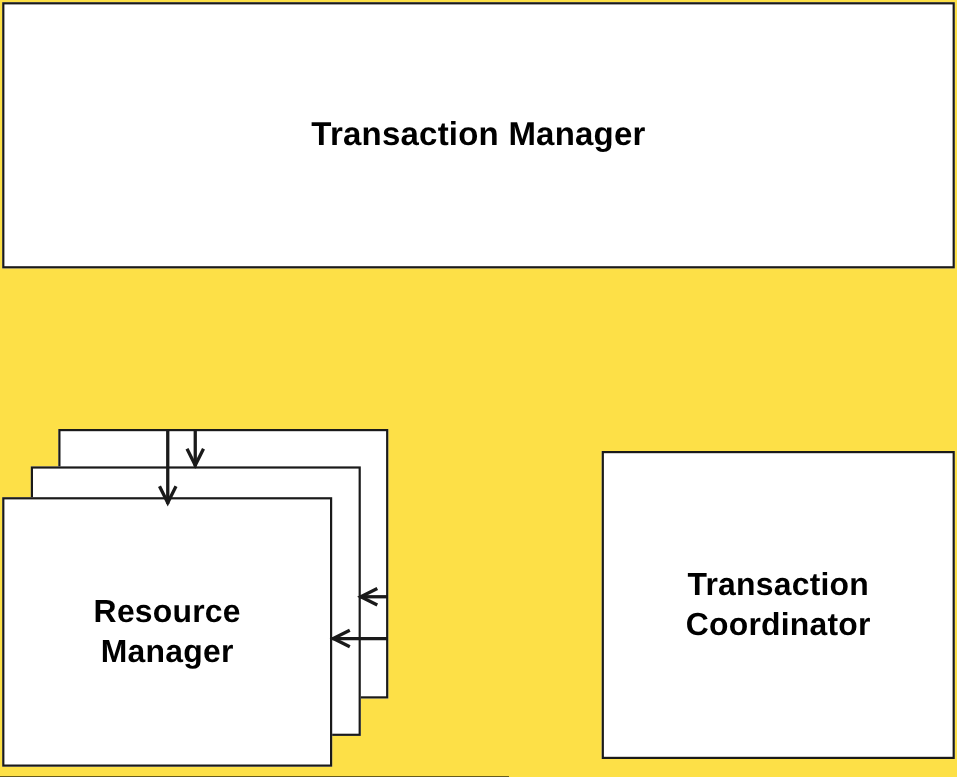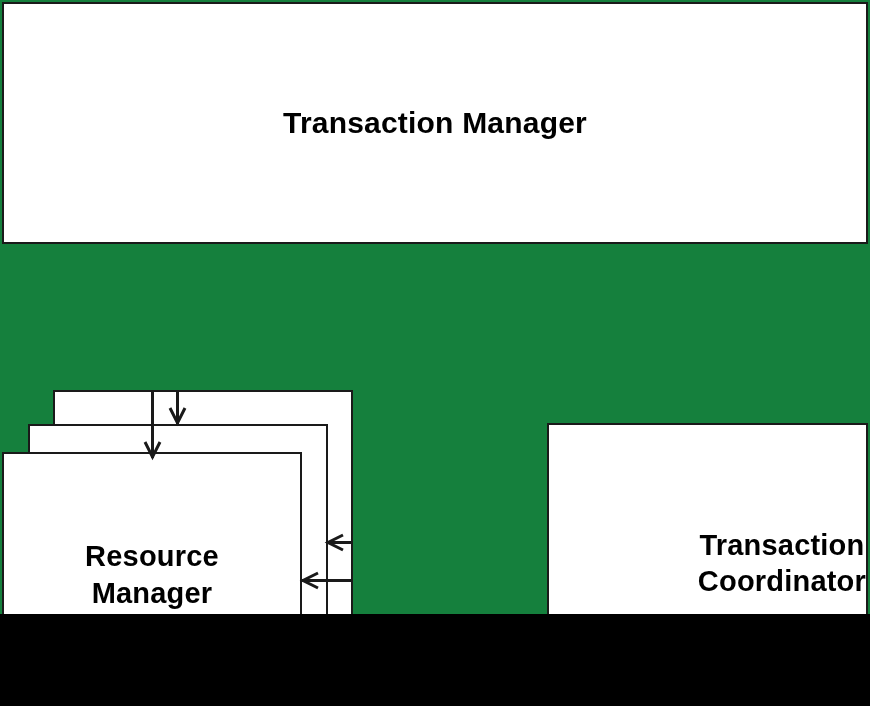--- a/index.html
+++ b/index.html
@@ -8,22 +8,22 @@
     background: #000000;
   }
   body {
     width: 870px;
     height: 706px;
     font-family: "Liberation Sans", sans-serif;
   }
   #diagram {
     position: relative;
     width: 870px;
-    height: 614px;
-    background: #15803d;
+    height: 706px;
+    background: #fde047;
     overflow: hidden;
   }
   .node {
     position: absolute;
     background: #ffffff;
     border: 2px solid #1a1a1a;
     box-sizing: border-box;
     display: flex;
     align-items: center;
     justify-content: center;
@@ -67,24 +67,23 @@
     width: 300px;
     height: 245px;
   }
   #rm-front .node-label {
     font-size: 29px;
   }
 
   
   #tc-box {
     left: 547px;
-    top: 423px;
+    top: 410px;
     width: 321px;
     height: 280px;
-    justify-content: flex-end;
   }
   #tc-box .node-label {
     font-size: 29px;
   }
 
   
   #connectors {
     position: absolute;
     left: 0;
     top: 0;

